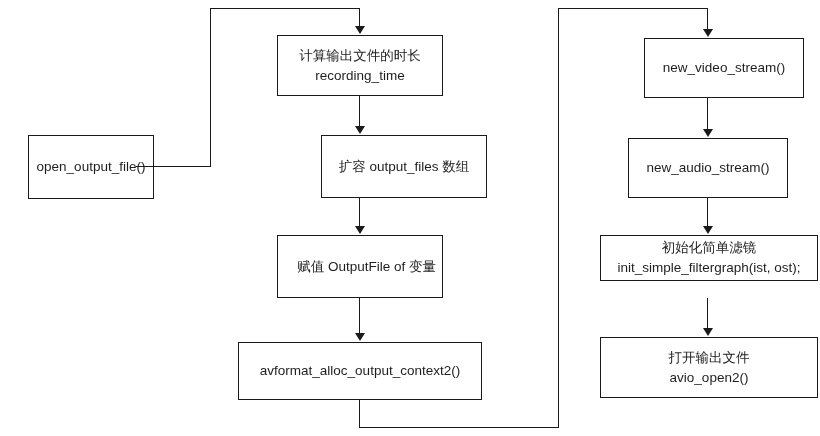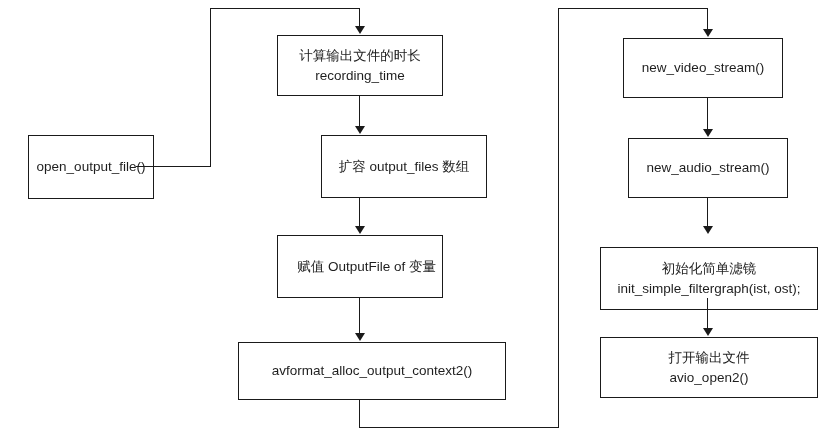--- a/index.html
+++ b/index.html
@@ -35,33 +35,33 @@
   </div>
 
   <div class="node" style="left:277px;top:135px;width:166px;height:63px;margin-left:44px;">
     <span class="ln">扩容 output_files 数组</span>
   </div>
 
   <div class="node" style="left:277px;top:235px;width:166px;height:63px;justify-content:flex-end;">
     <span class="ln">赋值 OutputFile of 变量</span>
   </div>
 
-  <div class="node" style="left:238px;top:342px;width:268px;height:58px;align-items:center;">
+  <div class="node" style="left:238px;top:342px;width:244px;height:58px;align-items:center;">
     <span class="ln">avformat_alloc_output_context2()</span>
   </div>
 
-  <div class="node" style="left:623px;top:38px;width:160px;height:60px;">
+  <div class="node" style="left:644px;top:38px;width:160px;height:60px;">
     <span class="ln">new_video_stream()</span>
   </div>
 
   <div class="node" style="left:628px;top:138px;width:160px;height:60px;">
     <span class="ln">new_audio_stream()</span>
   </div>
 
-  <div class="node" style="left:600px;top:235px;width:218px;height:63px;margin-top:12px;">
+  <div class="node" style="left:600px;top:235px;width:218px;height:46px;">
     <div>
       <span class="ln">初始化简单滤镜</span>
       <span class="ln">init_simple_filtergraph(ist, ost);</span>
     </div>
   </div>
 
   <div class="node" style="left:600px;top:337px;width:218px;height:61px;justify-content:center;">
     <div>
       <span class="ln">打开输出文件</span>
       <span class="ln">avio_open2()</span>

